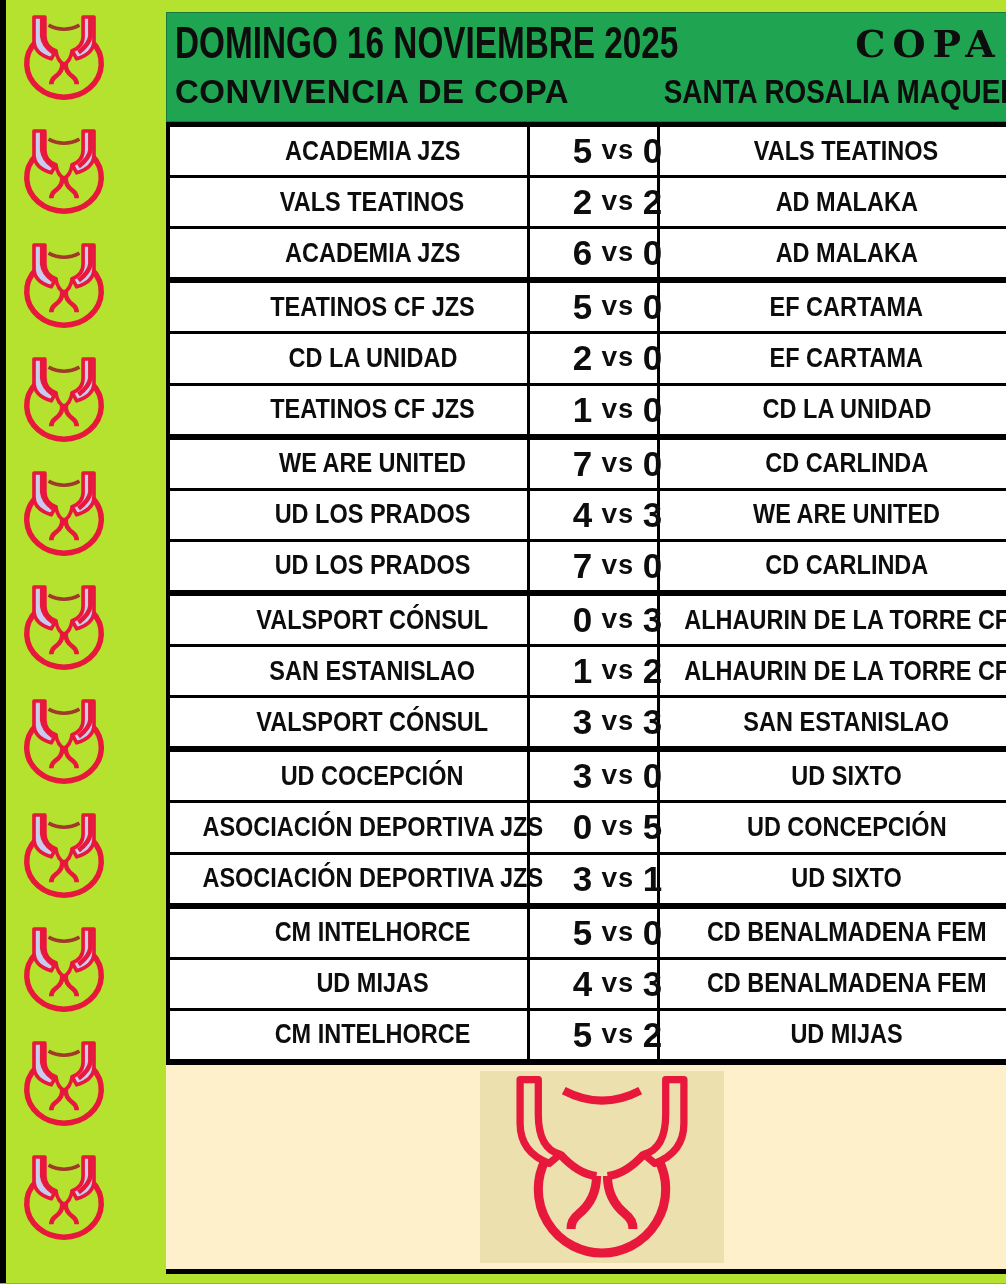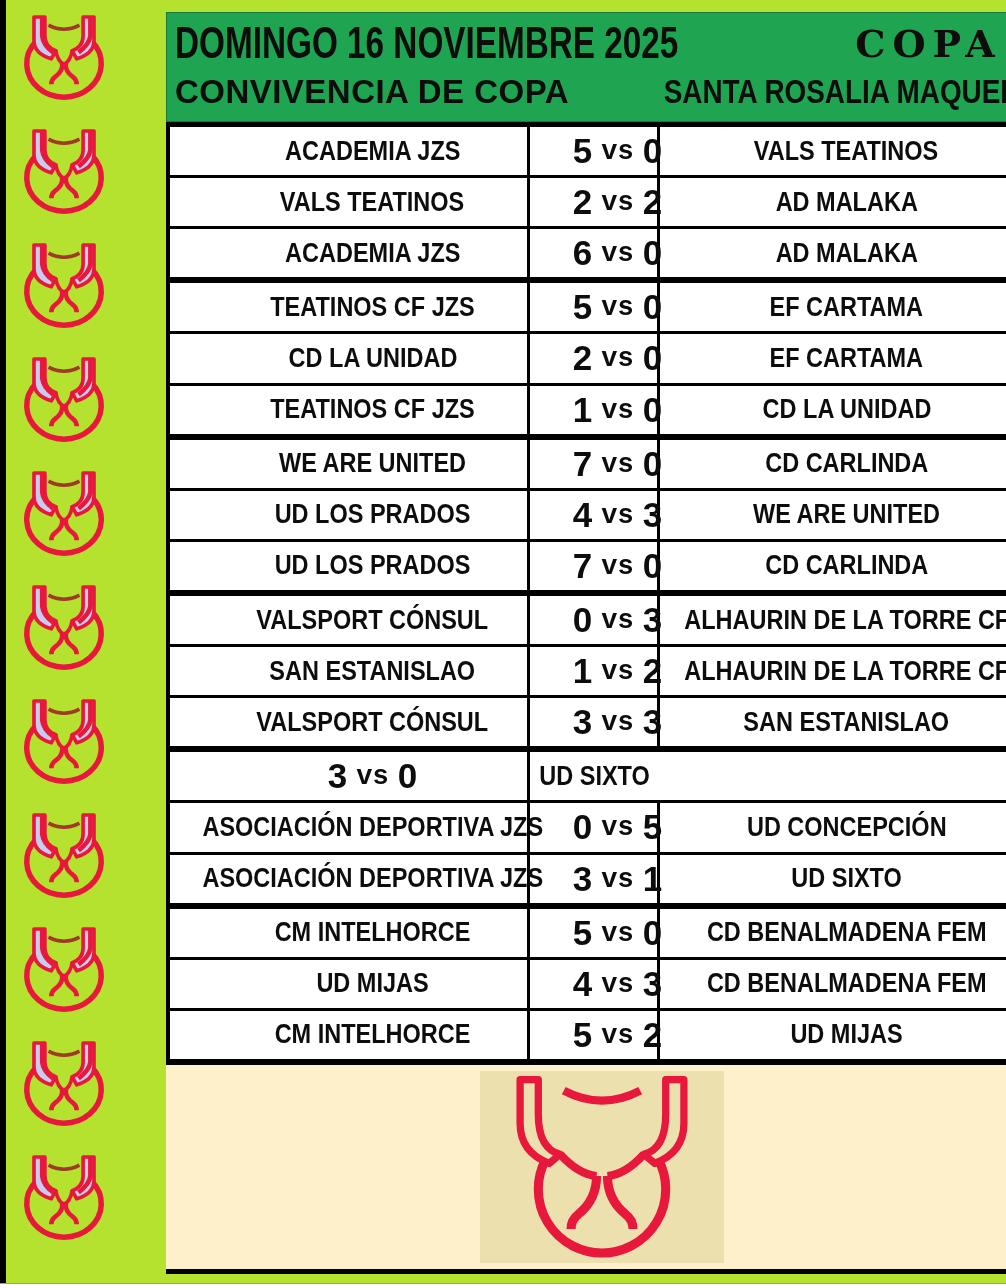--- a/index.html
+++ b/index.html
@@ -380,20 +380,23 @@
     <div class="cell b-right score">
       <span class="num">3</span>
       <span class="vs">vs</span>
       <span class="num">3</span>
     </div>
     <div class="cell">
       <span class="team">SAN ESTANISLAO</span>
     </div>
   </div>
         <div class="row">
+    <div class="cell b-right">
+      <span class="team">UD COCEPCIÓN</span>
+    </div>
     <div class="cell b-right score">
       <span class="num">3</span>
       <span class="vs">vs</span>
       <span class="num">0</span>
     </div>
     <div class="cell">
       <span class="team">UD SIXTO</span>
     </div>
   </div>
         <div class="row">

